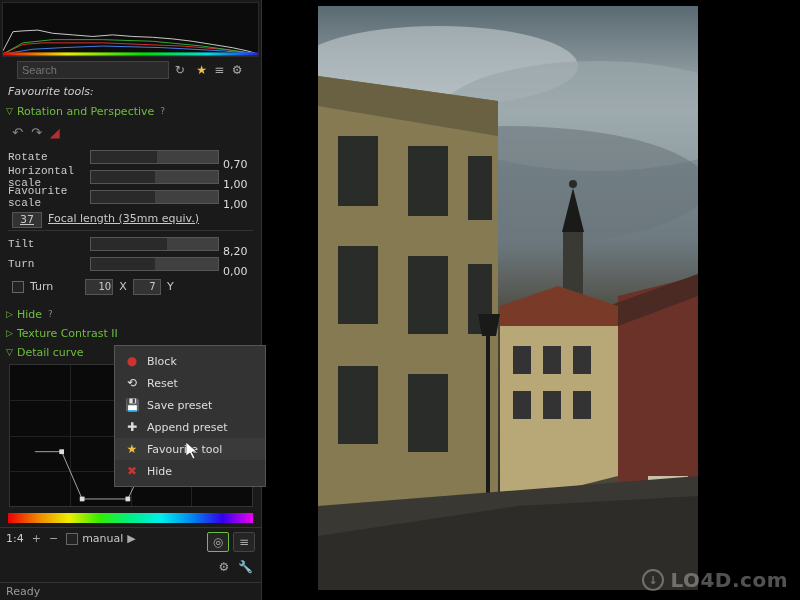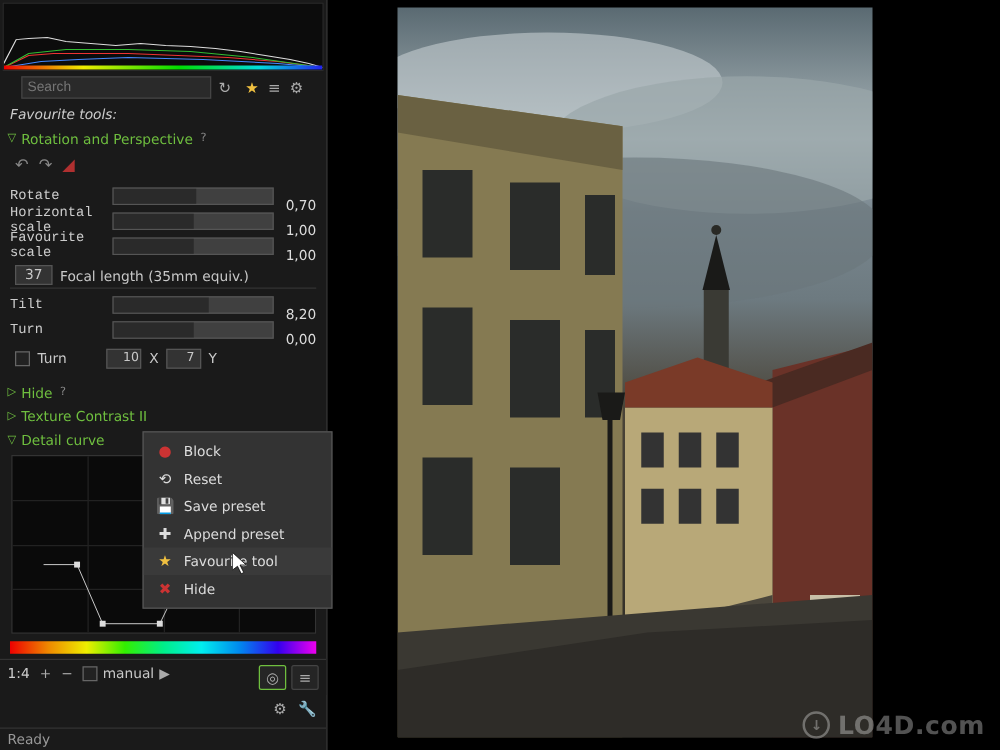--- a/index.html
+++ b/index.html
@@ -43,24 +43,24 @@
 .tool-icons .red { color: #b03030; }
 .slider-row {
   display: flex; align-items: center; margin: 2px 0; height: 18px;
 }
 .slider-label { width: 78px; color: #ccc; font-size: 11px; font-family: Liberation Mono, monospace; }
 .slider-track {
   flex: 1; height: 14px; background: #404040; border: 1px solid #555;
   position: relative; margin: 0 4px;
 }
 .slider-fill { height: 100%; background: #2a2a2a; }
-.slider-val { width: 30px; text-align: right; color: #ddd; font-size: 11px; margin-top: 16px; }
+.slider-val { width: 30px; color: #ddd; font-size: 11px; margin-top: 16px; }
 .equiv-row {
-  display: flex; align-items: flex-end; gap: 6px; padding: 2px 4px;
-  border-bottom: 1px solid #333; margin: 4px 0;
+  display: flex; align-items: flex-start; gap: 6px; padding: 2px 4px;
+  border-bottom: 1px solid #333; margin: 4px 0; text-decoration: underline;
 }
 .equiv-box { background:#333; border:1px solid #555; width:30px; height:16px; text-align:center; line-height:14px;}
 .grid-row {
   display: flex; align-items: center; gap: 6px; padding: 4px 4px;
 }
 .num-box { background:#333; border:1px solid #555; width:28px; height:16px; text-align:center; line-height:14px; font-size:10px;padding-left:11px;}
 .curve-area {
   position: relative; width: 244px; height: 180px; margin: 2px auto;
   background: #0a0a0a; border: 1px solid #333;
 }

